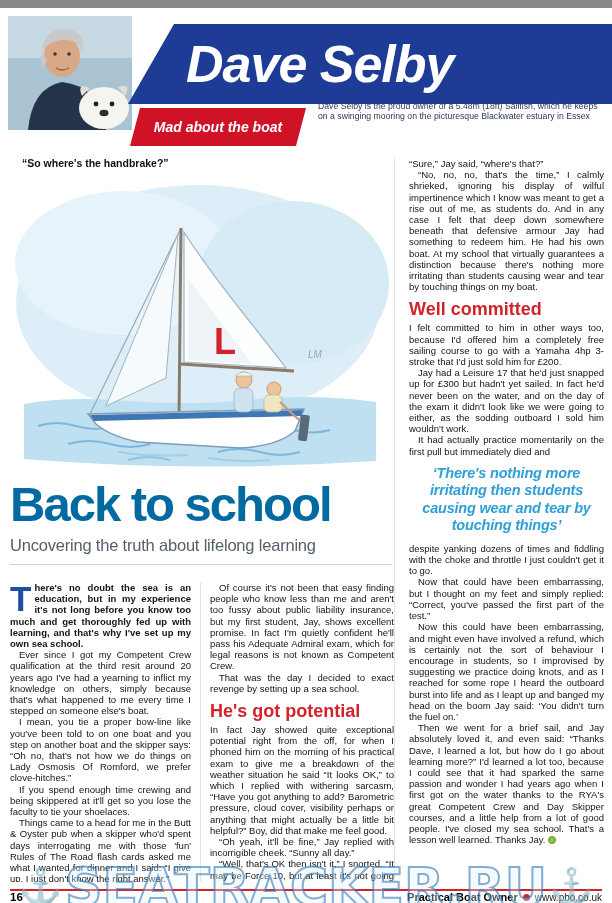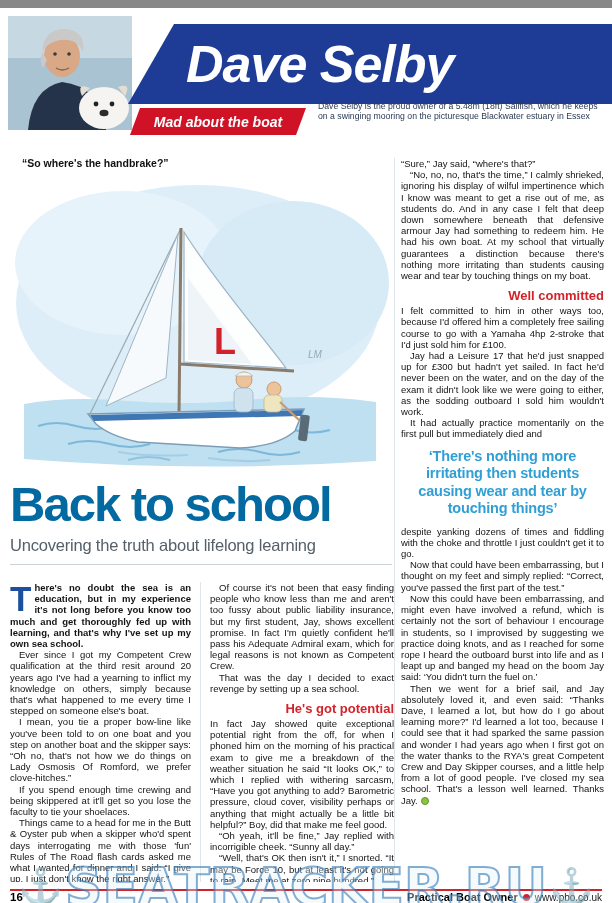--- a/index.html
+++ b/index.html
@@ -19,21 +19,21 @@
     position: absolute; left: 128px; top: 16px; width: 484px; height: 80px;
     background: #1e3c96;
     clip-path: polygon(46px 0, 100% 0, 100% 100%, 0 100%);
     display: flex; align-items: center; padding-left: 58px;
   }
   .page-title {
     color: #fff; font-weight: bold; font-style: italic;
     font-size: 52px; letter-spacing: -1px; white-space: nowrap;
   }
   .red-banner {
-    position: absolute; left: 130px; top: 100px; width: 176px; height: 27px;
+    position: absolute; left: 130px; top: 100px; width: 176px; height: 38px;
     background: #cf1226;
     clip-path: polygon(10px 0, 100% 0, calc(100% - 10px) 100%, 0 100%);
     display: flex; align-items: center; justify-content: center;
   }
   .red-banner span {
     color: #fff; font-weight: bold; font-style: italic; font-size: 14px;
     white-space: nowrap;
   }
   .bio {
     position: absolute; left: 318px; top: 94px; width: 288px;
@@ -62,38 +62,38 @@
 
   
   .cols {
     position: absolute; left: 10px; top: 574px; width: 384px; height: 300px;
     display: flex; overflow: hidden;
   }
   .col1 { width: 190px; padding-right: 9px; }
   .col2 { width: 194px; padding-left: 9px; border-left: 1px solid #dfe6ea; }
   .col3 {
     position: absolute; left: 394px; top: 150px; width: 210px; height: 724px;
-    padding-left: 6px; border-left: 1px solid #dfe6ea; overflow: hidden;
+    padding-left: 14px; border-left: 1px solid #dfe6ea; overflow: hidden;
   }
   .body {
     margin: 0; font-size: 9.5px; line-height: 11.2px; text-align: justify;
     color: #141414;
   }
   .ind { text-indent: 9px; }
   .lead { font-weight: bold; }
   .dropcap {
     float: left; font-size: 35px; line-height: 29px; font-weight: bold;
     color: #1d4f9e; padding: 2px 3px 0 0;
   }
   .subhead {
-    margin: 7px 0 2px 0; font-size: 13px; font-weight: bold; color: #d2232a; text-align: right;
+    margin: 7px 0 2px 0; font-size: 18px; font-weight: bold; color: #d2232a;
   }
   .pullquote {
     margin: 8px 3px; font-size: 14.5px; line-height: 17.5px; font-weight: bold;
-    color: #2f9fd6; text-align: center; letter-spacing: -0.2px;
+    color: #2f9fd6; text-align: center; letter-spacing: -0.2px; font-style: italic;
   }
   .endmark {
     display: inline-block; width: 8px; height: 8px; border-radius: 50%;
     background: #8bc53f; border: 1px solid #5f9426; margin-left: 3px;
     vertical-align: -1px;
   }
 
   
   .footer {
     position: absolute; left: 10px; right: 10px; bottom: 8px; z-index: 4;
@@ -227,21 +227,21 @@
       <p class="body">In fact Jay showed quite exceptional potential right from the off, for when I phoned him on the morning of his practical exam to give me a breakdown of the weather situation he said “It looks OK,” to which I replied with withering sarcasm, “Have you got anything to add? Barometric pressure, cloud cover, visibility perhaps or anything that might actually be a little bit helpful?” Boy, did that make me feel good.</p>
       <p class="body ind">“Oh yeah, it'll be fine,” Jay replied with incorrigible cheek. “Sunny all day.”</p>
       <p class="body ind">“Well, that's OK then isn't it,” I snorted. “It may be Force 10, but at least it's not going to rain. Meet me at zero nine hundred.”</p>
     </div>
   </div>
 
   <div class="col3">
     <p class="body">“Sure,” Jay said, “where's that?”</p>
     <p class="body ind">“No, no, no, that's the time,” I calmly shrieked, ignoring his display of wilful impertinence which I know was meant to get a rise out of me, as students do. And in any case I felt that deep down somewhere beneath that defensive armour Jay had something to redeem him. He had his own boat. At my school that virtually guarantees a distinction because there's nothing more irritating than students causing wear and tear by touching things on my boat.</p>
     <h3 class="subhead">Well committed</h3>
-    <p class="body">I felt committed to him in other ways too, because I'd offered him a completely free sailing course to go with a Yamaha 4hp 2-stroke that I'd just sold him for £100.</p>
+    <p class="body">I felt committed to him in other ways too, because I'd offered him a completely free sailing course to go with a Yamaha 4hp 3-stroke that I'd just sold him for £200.</p>
     <p class="body ind">Jay had a Leisure 17 that he'd just snapped up for £300 but hadn't yet sailed. In fact he'd never been on the water, and on the day of the exam it didn't look like we were going to either, as the sodding outboard I sold him wouldn't work.</p>
     <p class="body ind">It had actually practice momentarily on the first pull but immediately died and</p>
     <div class="pullquote">‘There's nothing more irritating then students causing wear and tear by touching things’</div>
     <p class="body">despite yanking dozens of times and fiddling with the choke and throttle I just couldn't get it to go.</p>
     <p class="body ind">Now that could have been embarrassing, but I thought on my feet and simply replied: “Correct, you've passed the first part of the test.”</p>
     <p class="body ind">Now this could have been embarrassing, and might even have involved a refund, which is certainly not the sort of behaviour I encourage in students, so I improvised by suggesting we practice doing knots, and as I reached for some rope I heard the outboard burst into life and as I leapt up and banged my head on the boom Jay said: ‘You didn't turn the fuel on.’</p>
     <p class="body ind"><span>Then we went for a brief sail, and Jay absolutely loved it, and even said: “Thanks Dave, I learned a lot, but how do I go about learning more?” I'd learned a lot too, because I could see that it had sparked the same passion and wonder I had years ago when I first got on the water thanks to the RYA's great Competent Crew and Day Skipper courses, and a little help from a lot of good people. I've closed my sea school. That's a lesson well learned. Thanks Jay.</span><span class="endmark"></span></p>
   </div>
 
   <div class="footer">

